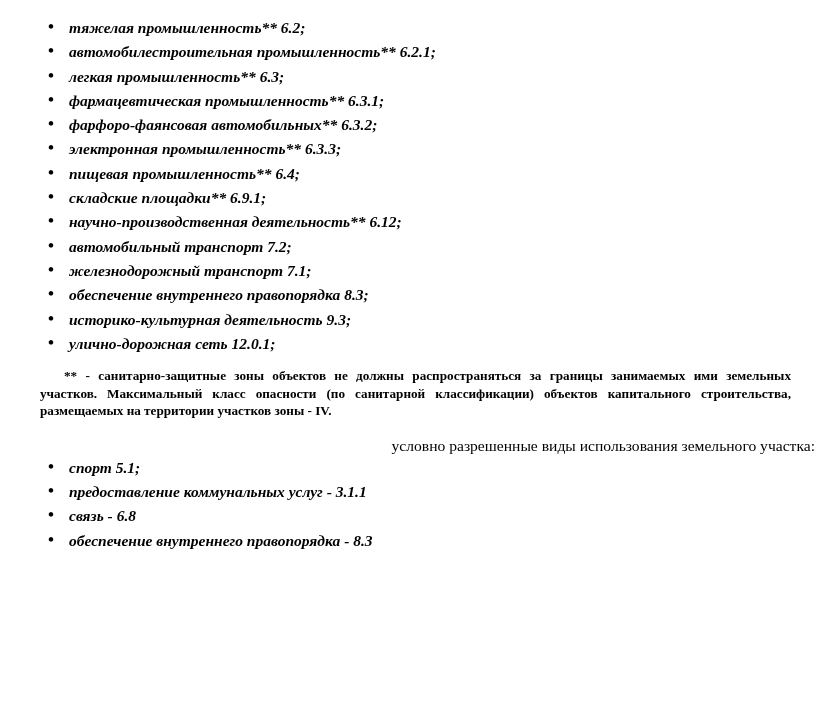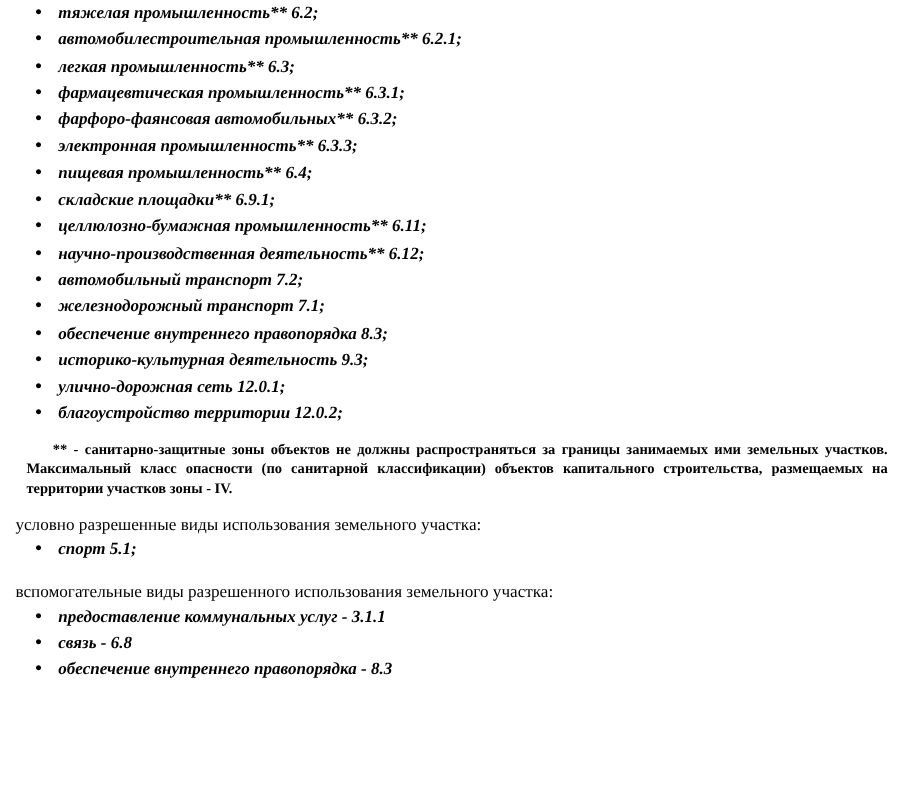--- a/index.html
+++ b/index.html
@@ -11,21 +11,21 @@
     height: 727px;
     background: #ffffff;
     font-family: "Liberation Serif", "DejaVu Serif", serif;
     color: #000000;
     overflow: hidden;
   }
   .page {
     position: relative;
     width: 831px;
     height: 727px;
-    padding: 0;
+    padding: 16px;
     box-sizing: border-box;
   }
   ul.bullets {
     list-style: none;
     margin: 0;
     padding: 0;
   }
   ul.bullets li {
     position: relative;
     padding-left: 53px;
@@ -55,20 +55,21 @@
     line-height: 17.5px;
     text-align: justify;
     text-indent: 24px;
   }
   .para {
     margin: 16px 0 0 14px;
     font-size: 15.6px;
     font-style: normal;
     font-weight: normal;
     line-height: 20px;
+    text-align: right;
   }
   .list-sub {
     margin-top: 10px;
   }
   .list-sub2 {
     margin-top: 11px;
   }
 </style>
 </head>
 <body>
@@ -77,39 +78,36 @@
 
   <ul class="bullets list-main">
     <li>тяжелая промышленность** 6.2;</li>
     <li>автомобилестроительная промышленность** 6.2.1;</li>
     <li>легкая промышленность** 6.3;</li>
     <li>фармацевтическая промышленность** 6.3.1;</li>
     <li>фарфоро-фаянсовая автомобильных**  6.3.2;</li>
     <li>электронная промышленность** 6.3.3;</li>
     <li>пищевая промышленность** 6.4;</li>
     <li>складские площадки** 6.9.1;</li>
-    <li>целлюлозно-бумажная промышленность** 6.11;</li>
     <li>научно-производственная деятельность** 6.12;</li>
     <li>автомобильный транспорт 7.2;</li>
     <li>железнодорожный транспорт 7.1;</li>
     <li>обеспечение внутреннего правопорядка 8.3;</li>
     <li>историко-культурная деятельность 9.3;</li>
     <li>улично-дорожная сеть 12.0.1;</li>
-    <li>благоустройство территории 12.0.2;</li>
   </ul>
 
   <p class="note">** - санитарно-защитные зоны объектов не должны распространяться за границы занимаемых ими земельных участков. Максимальный класс опасности (по санитарной классификации) объектов капитального строительства, размещаемых на территории участков зоны - IV.</p>
 
   <p class="para">условно разрешенные виды использования земельного участка:</p>
 
   <ul class="bullets list-sub">
     <li>спорт 5.1;</li>
   </ul>
 
-  <p class="para">вспомогательные виды разрешенного использования земельного участка:</p>
 
   <ul class="bullets list-sub2">
     <li>предоставление коммунальных услуг - 3.1.1</li>
     <li>связь - 6.8</li>
     <li>обеспечение внутреннего правопорядка - 8.3</li>
   </ul>
 
 </div>
 
 </body></html>

